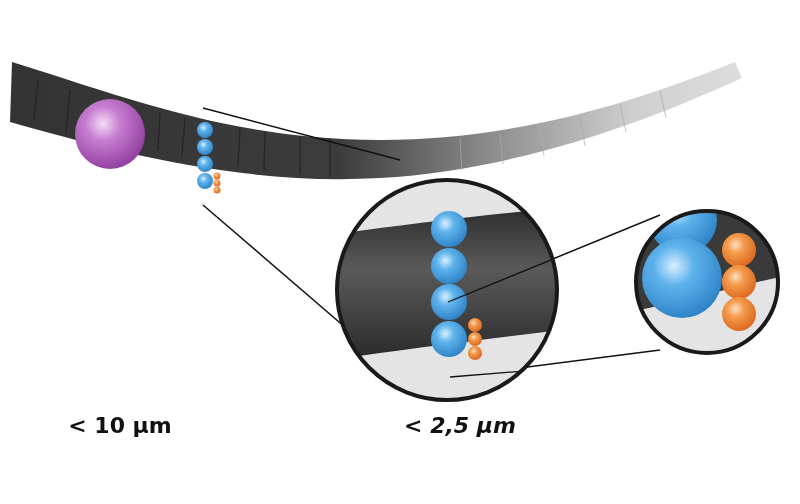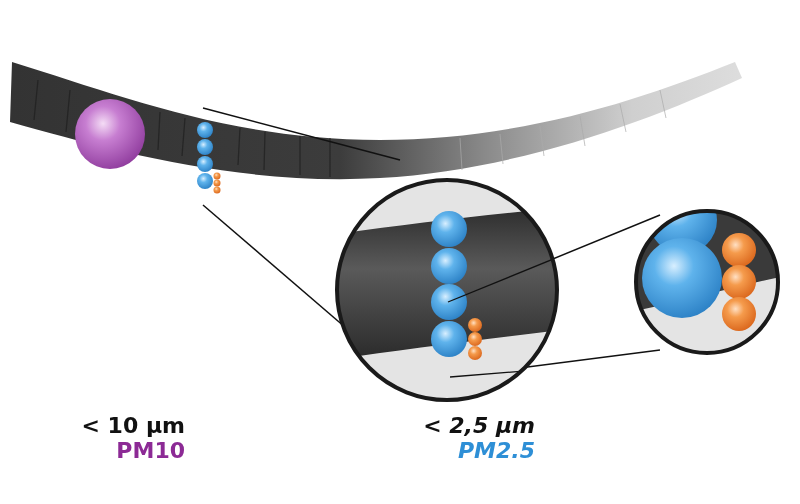--- a/index.html
+++ b/index.html
@@ -1,18 +1,18 @@
 <!DOCTYPE html>
 <html><head>
 <meta charset="utf-8">
 <style>
   html, body { margin:0; padding:0; background:#ffffff; }
   body { width:800px; height:504px; position:relative; overflow:hidden; font-family:"DejaVu Sans", sans-serif; }
   #art { position:absolute; left:0; top:0; width:800px; height:504px; }
-  .label { position:absolute; text-align:right; font-weight:bold; }
+  .label { position:absolute; text-align:center; font-weight:bold; }
   .size { font-size:22px; color:#111111; letter-spacing:0px; }
   .pm { font-size:22px; }
 </style>
 </head>
 <body>
 
 <svg id="art" viewBox="0 0 800 504" xmlns="http://www.w3.org/2000/svg">
   <defs>
     <linearGradient id="hairGrad" x1="0" y1="0" x2="1" y2="0">
       <stop offset="0" stop-color="#333333"></stop>
@@ -118,22 +118,20 @@
       <circle cx="739" cy="250" r="17" fill="url(#orangeBall)"></circle>
       <circle cx="739" cy="282" r="17" fill="url(#orangeBall)"></circle>
       <circle cx="739" cy="314" r="17" fill="url(#orangeBall)"></circle>
     </g>
     <circle cx="707" cy="282" r="71" fill="none" stroke="#1a1a1a" stroke-width="4"></circle>
   </g>
 </svg>
 
 <div class="label" style="left:55px; top:413px; width:130px;">
   <div class="size">&lt; 10 µm</div>
-  <div class="pm" style="color:#8c2a95;">PM10</div>
 </div>
 
 <div class="label" style="left:385px; top:413px; width:150px;font-style:italic;">
   <div class="size">&lt; 2,5 µm</div>
-  <div class="pm" style="color:#2e8fd6;">PM2.5</div>
 </div>
 
 <div class="label" style="left:648px; top:413px; width:120px;">
 </div>
 
 </body></html>

